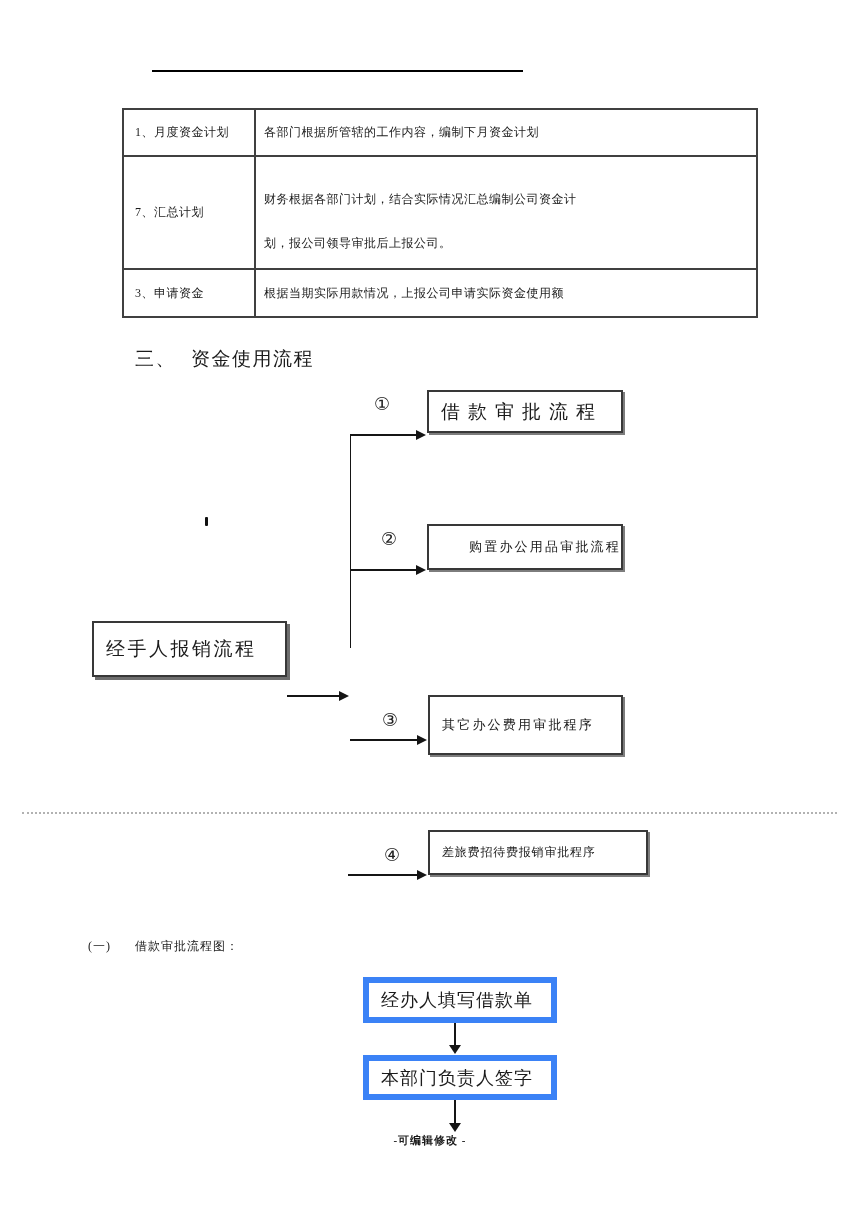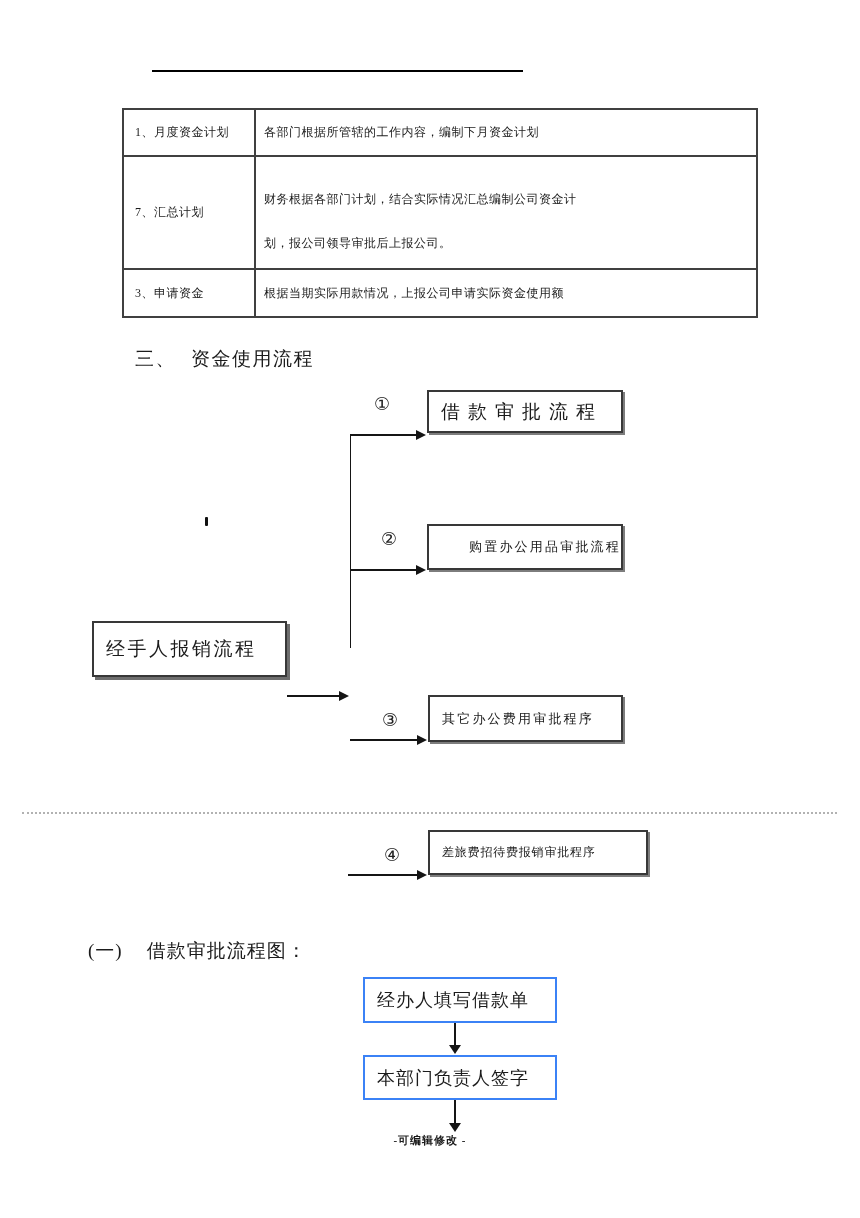--- a/index.html
+++ b/index.html
@@ -16,37 +16,37 @@
   .plan-table td.c2 { width:492px; padding:0 0 0 8px; vertical-align:middle; }
   .plan-table tr.r1 td { height:45px; }
   .plan-table tr.r2 td { height:91px; }
   .plan-table tr.r3 td { height:46px; }
   .plan-table tr.r2 td.c2 { vertical-align:top; padding-top:20px; }
   .plan-table tr.r2 .cline { line-height:44px; height:44px; }
 
   
   .section-head { position:absolute; left:135px; top:346px; font-size:19px; letter-spacing:1.5px; white-space:nowrap; }
   .section-head .num { margin-right:15px; }
-  .subsection-head { position:absolute; left:88px; top:938px; font-size:19px; letter-spacing:1px; white-space:nowrap; }
+  .subsection-head { position:absolute; left:88px; top:938px; font-size:12px; letter-spacing:1px; white-space:nowrap; }
   .subsection-head .num { margin-right:24px; }
 
   
   .fbox {
     position:absolute; box-sizing:border-box; background:#fff;
     border:2px solid #383838; box-shadow:2px 2px 0 #7d7d7d;
     display:flex; align-items:center; padding-left:12px; white-space:nowrap;
   }
   .fbox-1 { left:427px; top:390px; width:196px; height:43px; font-size:19px; letter-spacing:8px; }
   .fbox-2 { left:427px; top:524px; width:196px; height:46px; font-size:13px; letter-spacing:2.2px;justify-content:flex-end; }
-  .fbox-3 { left:428px; top:695px; width:195px; height:47px; font-size:13px; letter-spacing:2.2px; }
+  .fbox-3 { left:428px; top:695px; width:195px; height:60px; font-size:13px; letter-spacing:2.2px; }
   .fbox-4 { left:428px; top:830px; width:220px; height:45px; font-size:12px; letter-spacing:0.8px; }
   .src-box { left:92px; top:621px; width:195px; height:56px; font-size:19px; letter-spacing:2.5px; box-shadow:3px 3px 0 #6e6e6e;text-align:center; }
   .loan-box {
     position:absolute; left:363px; width:194px; box-sizing:border-box; background:#fff;
-    border:2px solid #3b82f6; display:flex; align-items:center; padding-left:12px;
+    border:6px solid #3b82f6; display:flex; align-items:center; padding-left:12px;
     font-size:18px; letter-spacing:1px; white-space:nowrap;
   }
   .loan-box-1 { top:977px; height:46px; }
   .loan-box-2 { top:1055px; height:45px; }
 
   
   .circ { position:absolute; font-size:18px; font-family:"DejaVu Sans", sans-serif; color:#222; }
   .circ-1 { left:374px; top:393px; }
   .circ-2 { left:381px; top:528px; }
   .circ-3 { left:382px; top:709px; }

